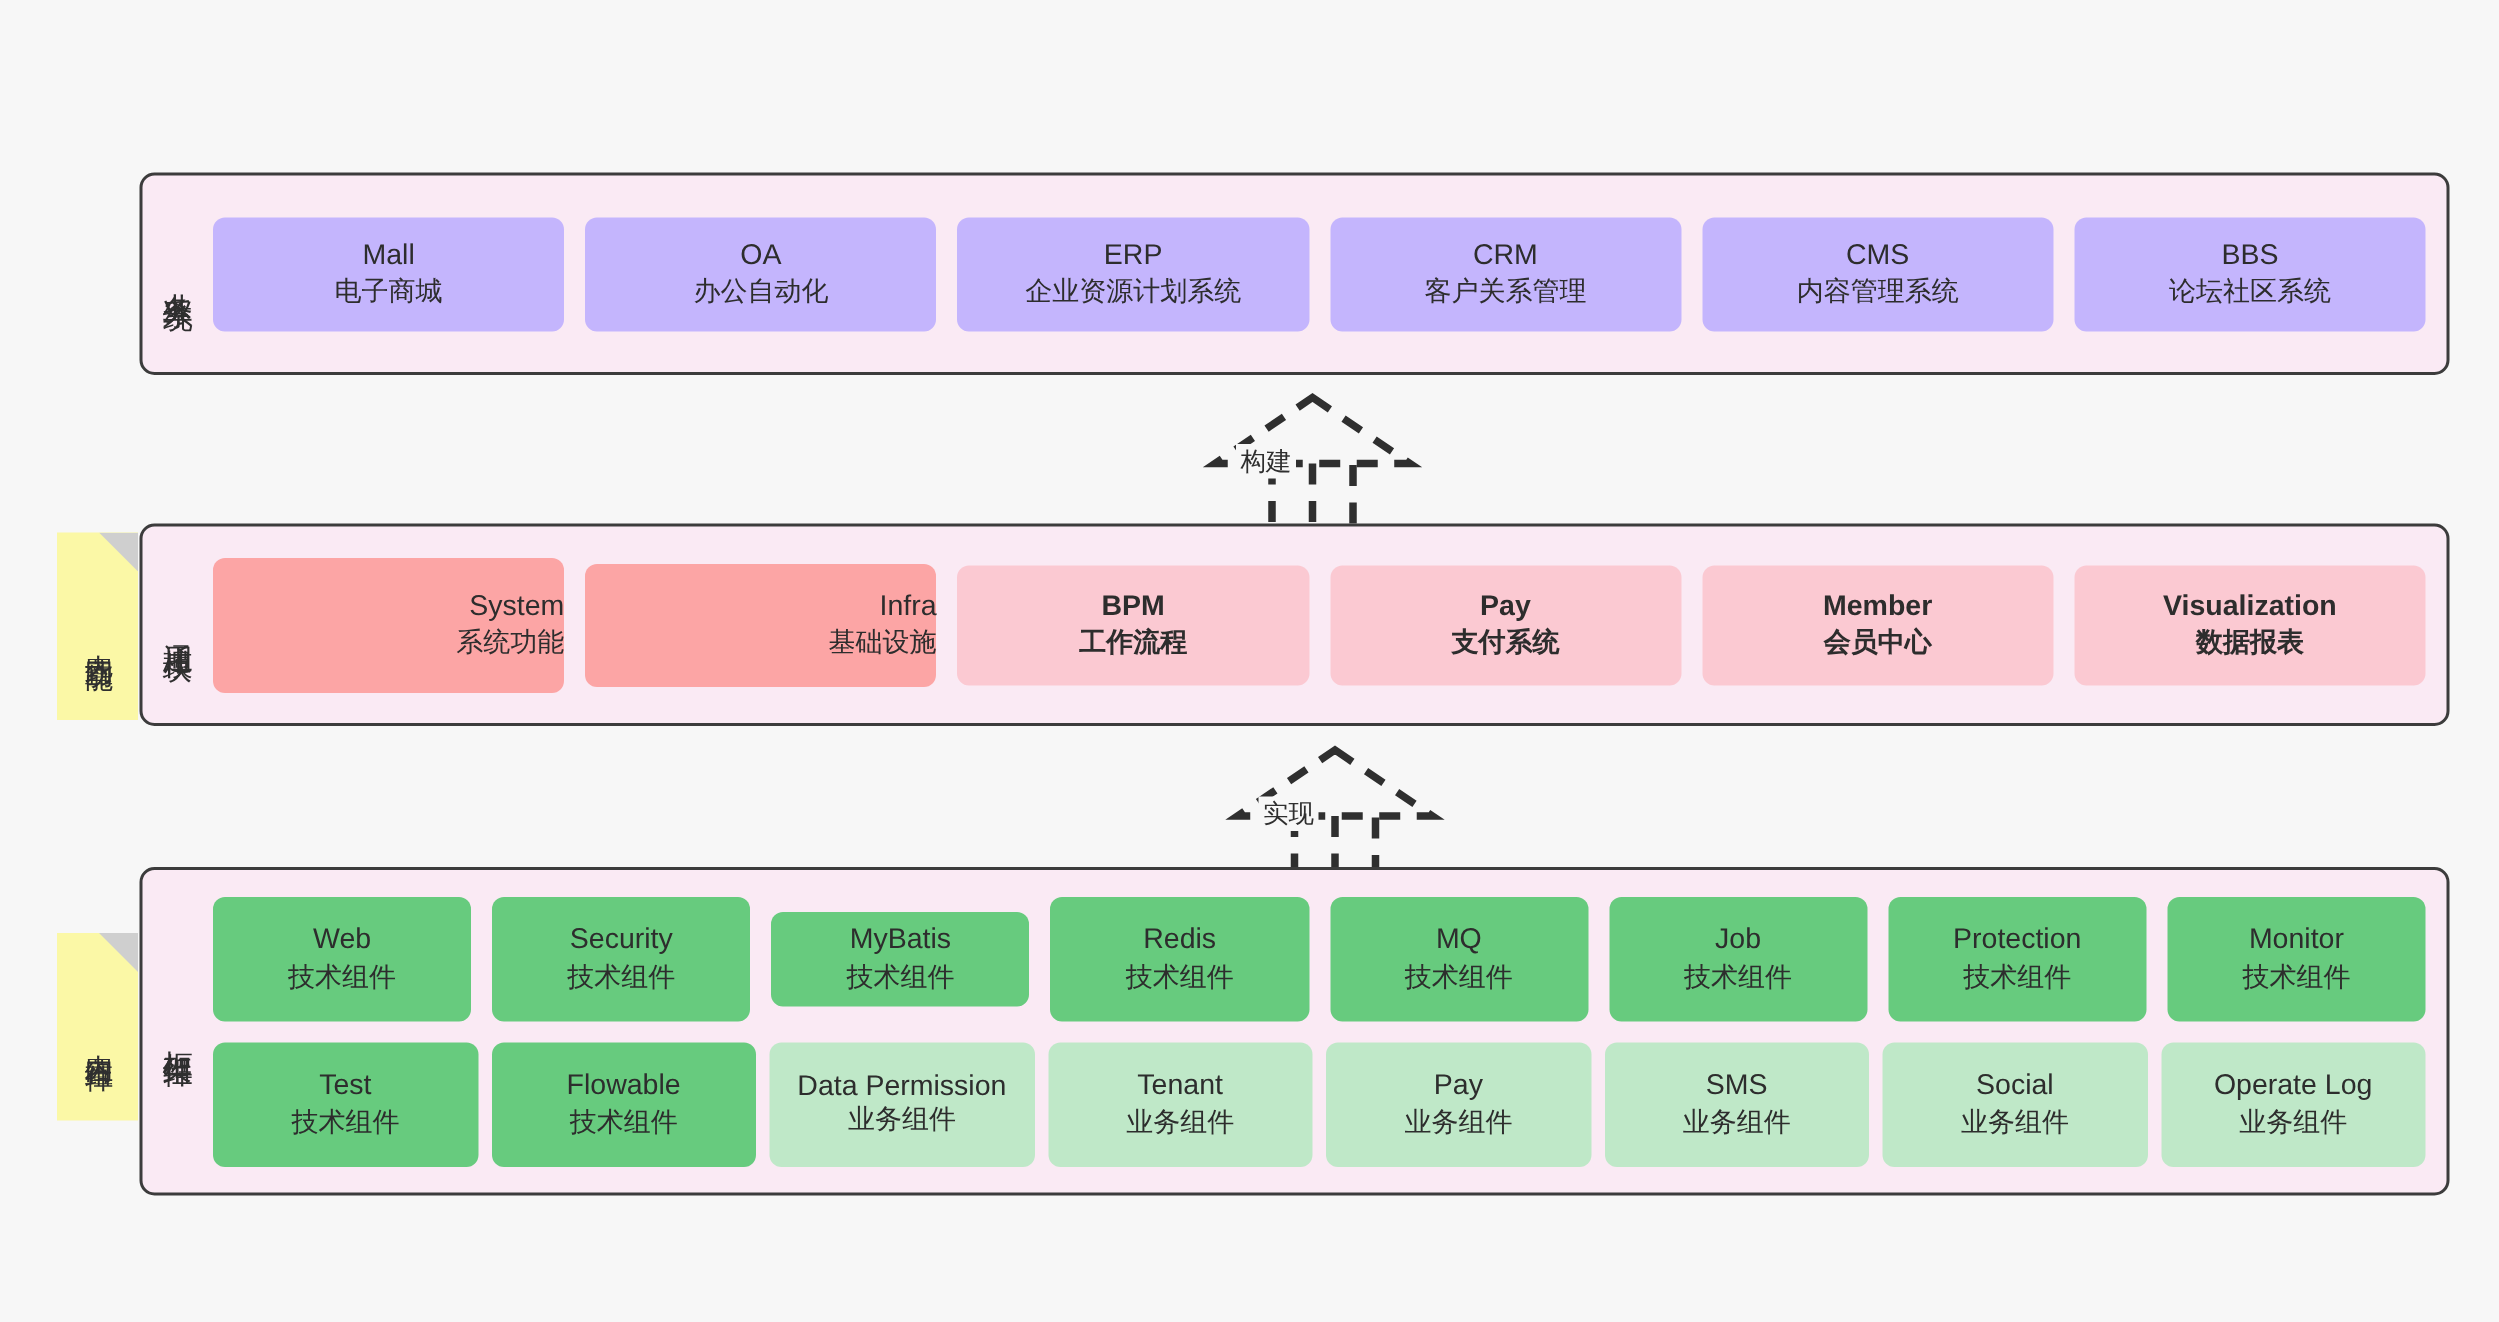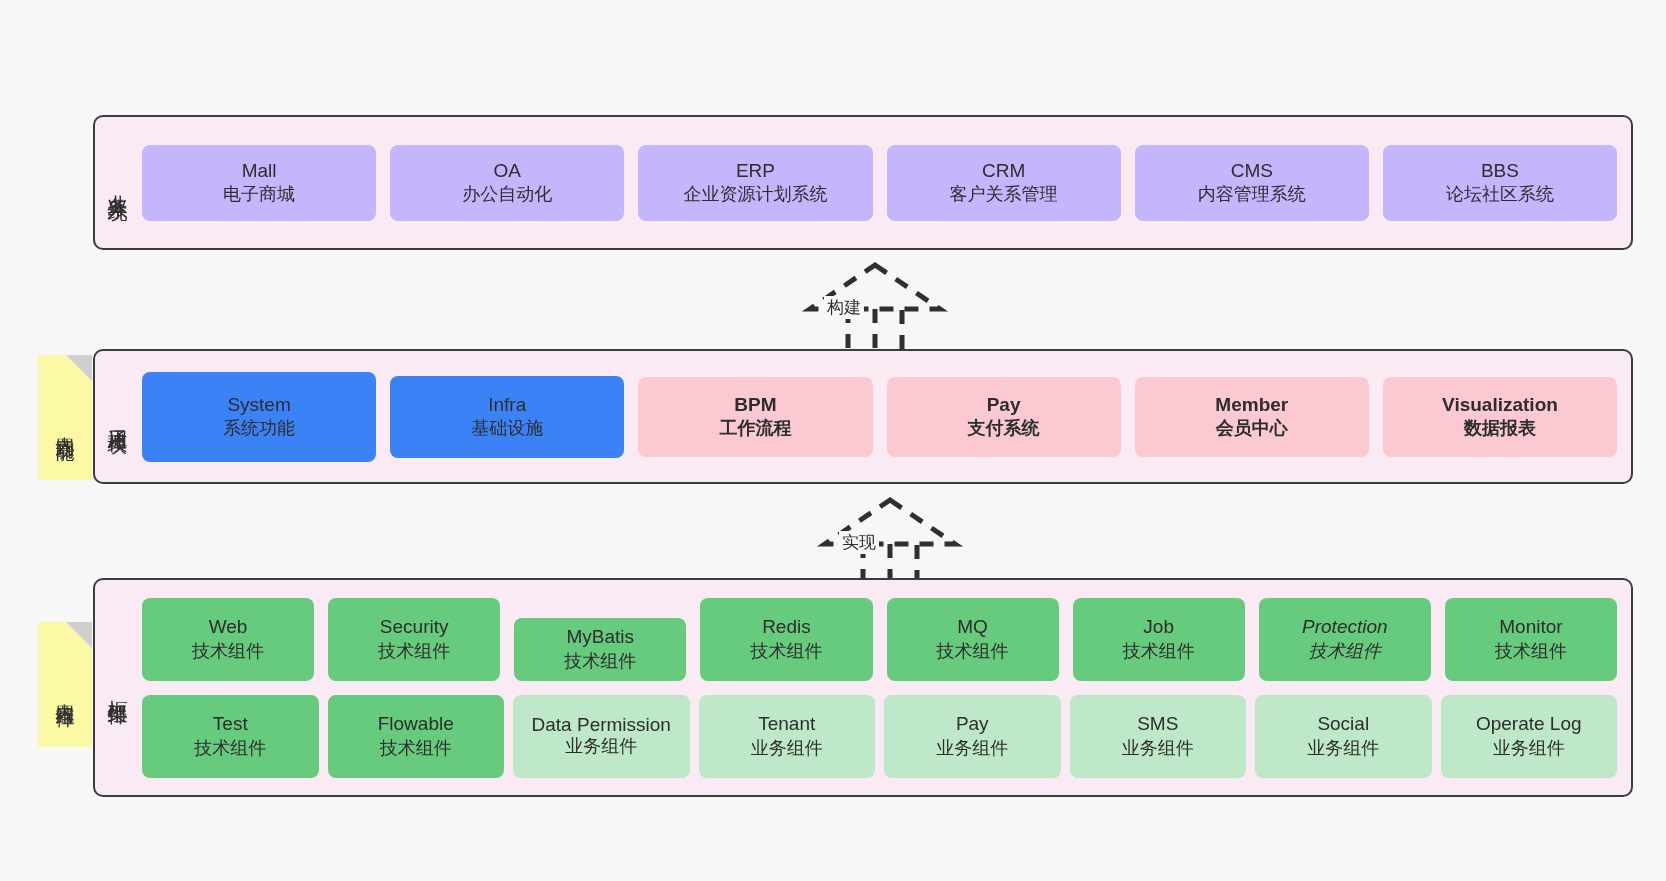--- a/index.html
+++ b/index.html
@@ -27,40 +27,40 @@
     font-size: 20px;
     letter-spacing: 2px;
     color: #2f2f2f;
     line-height: 1.05;
     padding: 0 4px;
     flex: 0 0 auto;
     text-align: center;
   }
   .boxes { display: flex; flex: 1 1 auto; align-items: center; }
   .rows  { display: flex; flex-direction: column; flex: 1 1 auto; }
-  .row   { display: flex; align-items: flex-end; }
+  .row   { display: flex; align-items: center; }
 
   
   .node {
     border-radius: 8px;
     display: flex;
     flex-direction: column;
     align-items: center;
     justify-content: center;
     text-align: center;
     line-height: 1.28;
     color: #2d2d2d;
     flex: 1 1 0;
     min-width: 0;
   }
   .node .en { font-size: 19px; }
   .node .cn { font-size: 18px; }
 
   .blue        { background: #c4b5fd; }
-  .red-solid   { background: #3b82f6; }
+  .red-solid   { background: #fca5a5; align-items: flex-end; }
   .red-light   { background: #fbc9d2; font-weight: bold; }
   .green-solid { background: #67cb7e; }
   .green-light { background: #bfe8c8; }
 
   
   .note {
     position: absolute;
     background: #fbf8a6;
     display: flex;
     align-items: center;
@@ -210,21 +210,21 @@
           <span class="cn">技术组件</span>
         </div>
         <div class="node green-solid" style="height:83px;">
           <span class="en">MQ</span>
           <span class="cn">技术组件</span>
         </div>
         <div class="node green-solid" style="height:83px;">
           <span class="en">Job</span>
           <span class="cn">技术组件</span>
         </div>
-        <div class="node green-solid" style="height:83px;font-style:italic;">
+        <div class="node green-solid" style="height:83px;">
           <span class="en">Protection</span>
           <span class="cn">技术组件</span>
         </div>
         <div class="node green-solid" style="height:83px;">
           <span class="en">Monitor</span>
           <span class="cn">技术组件</span>
         </div>
       </div>
 
       <div class="row" style="gap:9px;">

